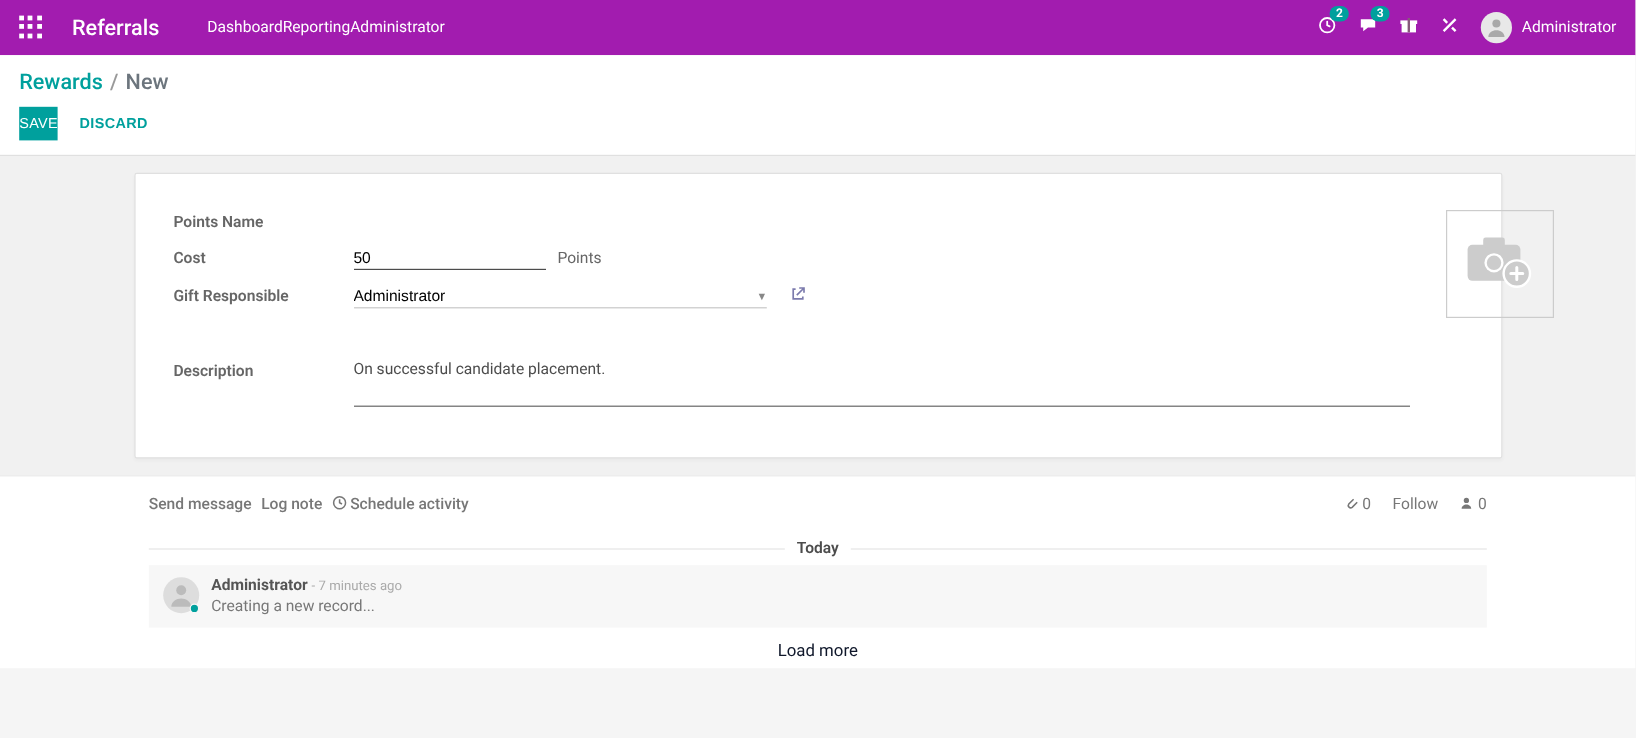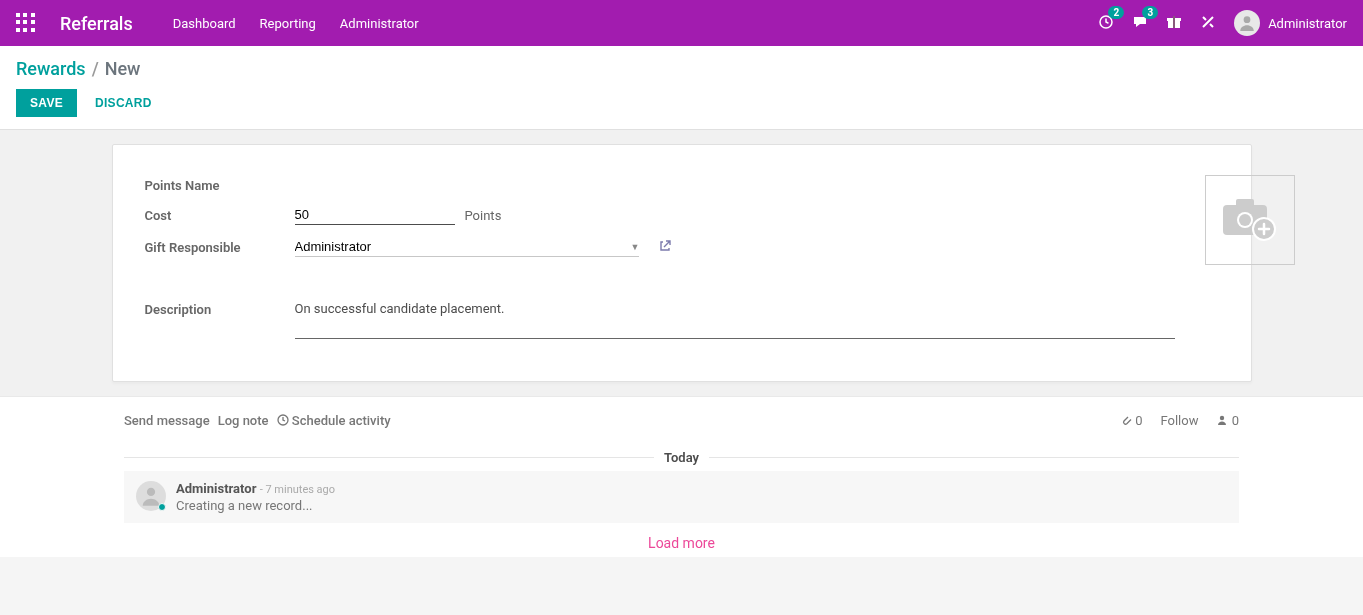--- a/index.html
+++ b/index.html
@@ -2,35 +2,35 @@
 <html><head>
 <meta charset="utf-8">
 <style>
 * { margin: 0; padding: 0; box-sizing: border-box; }
 body { font-family: -apple-system, BlinkMacSystemFont, "Segoe UI", Roboto, "Helvetica Neue", Arial, sans-serif; background: #f5f5f5; font-size: 13px; color: #4c4c4c; }
 
 .navbar { background: #a21caf; height: 46px; display: flex; align-items: center; padding: 0 16px; color: #fff; }
 .navbar-apps { width: 20px; height: 20px; display: grid; grid-template-columns: repeat(3, 1fr); grid-template-rows: repeat(3, 1fr); gap: 2px; margin-right: 24px; cursor: pointer; }
 .navbar-apps span { background: #fff; width: 4px; height: 4px; }
 .navbar-brand { font-size: 18px; font-weight: 500; color: #fff; margin-right: 40px; }
-.navbar-menu { display: flex; gap: 24px; }
+.navbar-menu { display: flex; }
 .navbar-menu a { color: #fff; text-decoration: none; font-size: 13px; cursor: pointer; }
 .navbar-right { margin-left: auto; display: flex; align-items: center; gap: 18px; }
 .navbar-icon { position: relative; color: #fff; cursor: pointer; }
 .badge { position: absolute; top: -8px; right: -10px; background: #00a09d; color: #fff; font-size: 10px; padding: 1px 5px; border-radius: 8px; font-weight: bold; }
 .navbar-user { display: flex; align-items: center; gap: 8px; cursor: pointer; }
 .avatar-circle { width: 26px; height: 26px; border-radius: 50%; background: #e8e8e8; display: flex; align-items: center; justify-content: center; }
 
 .control-panel { background: #fff; padding: 12px 16px; border-bottom: 1px solid #e0e0e0; }
 .breadcrumb { font-size: 18px; font-weight: 500; margin-bottom: 10px; }
 .breadcrumb-link { color: #00a09d; cursor: pointer; }
 .breadcrumb-sep { color: #999; padding: 0 6px; }
 .breadcrumb-current { color: #6c757d; }
 .btn-row { display: flex; gap: 4px; }
-.btn-primary { background: #00a09d; color: #fff; border: none; padding: 7px 14px; font-weight: 700; font-size: 12px; cursor: pointer; letter-spacing: 0.3px; }
+.btn-primary { background: #00a09d; color: #fff; border: none; padding: 7px 0; font-weight: 400; font-size: 12px; cursor: pointer; letter-spacing: 0.3px; }
 .btn-secondary { background: transparent; color: #00a09d; border: none; padding: 7px 14px; font-weight: 600; font-size: 12px; cursor: pointer; letter-spacing: 0.3px; }
 
 .content-wrap { padding: 14px 0; display: flex; justify-content: center; background: #f1f1f1; }
 .sheet { background: #fff; width: 1140px; border: 1px solid #e0e0e0; border-radius: 2px; box-shadow: 0 2px 3px rgba(0,0,0,0.03); padding: 30px 32px; }
 .sheet-body { display: flex; gap: 30px; }
 .form-col { flex: 1; }
 .img-col { width: 100px; }
 .form-row { display: flex; margin-bottom: 12px; align-items: flex-start; }
 .form-label { width: 150px; font-weight: 600; font-size: 13px; color: #666; padding-top: 3px; }
 .form-field { flex: 1; display: flex; align-items: center; gap: 10px; }
@@ -54,21 +54,21 @@
 .chatter-toolbar .right span { cursor: pointer; }
 .timeline-sep { display: flex; align-items: center; text-align: right; margin: 6px 0; }
 .timeline-sep::before, .timeline-sep::after { content: ''; flex: 1; border-bottom: 1px solid #e5e5e5; }
 .timeline-sep span { padding: 0 10px; color: #4c4c4c; font-weight: 600; font-size: 13px; }
 .log-entry { background: #f7f7f7; padding: 10px 12px; display: flex; gap: 10px; margin-top: 6px; }
 .log-avatar { width: 30px; height: 30px; border-radius: 50%; background: #ddd; display:flex; align-items:center; justify-content:center; position:relative; }
 .log-avatar .dot { position:absolute; bottom:0; right:0; width:8px; height:8px; background:#00a09d; border-radius:50%; border:1px solid #f7f7f7;}
 .log-body .author { font-weight: 700; color: #555; }
 .log-body .time { color: #aaa; font-size: 11px; }
 .log-body .msg { color: #777; margin-top:2px; }
-.load-more { text-align: center; color: #ec4899; padding: 12px 0 6px; cursor: pointer; font-size:14px; }
+.load-more { text-align: center; color: #0f172a; padding: 12px 0 6px; cursor: pointer; font-size:14px; }
 
 ::-webkit-scrollbar { width: 14px; }
 ::-webkit-scrollbar-thumb { background: #c1c1c1; }
 </style>
 </head>
 <body>
 
 <div class="navbar">
   <div class="navbar-apps">
     <span></span>

